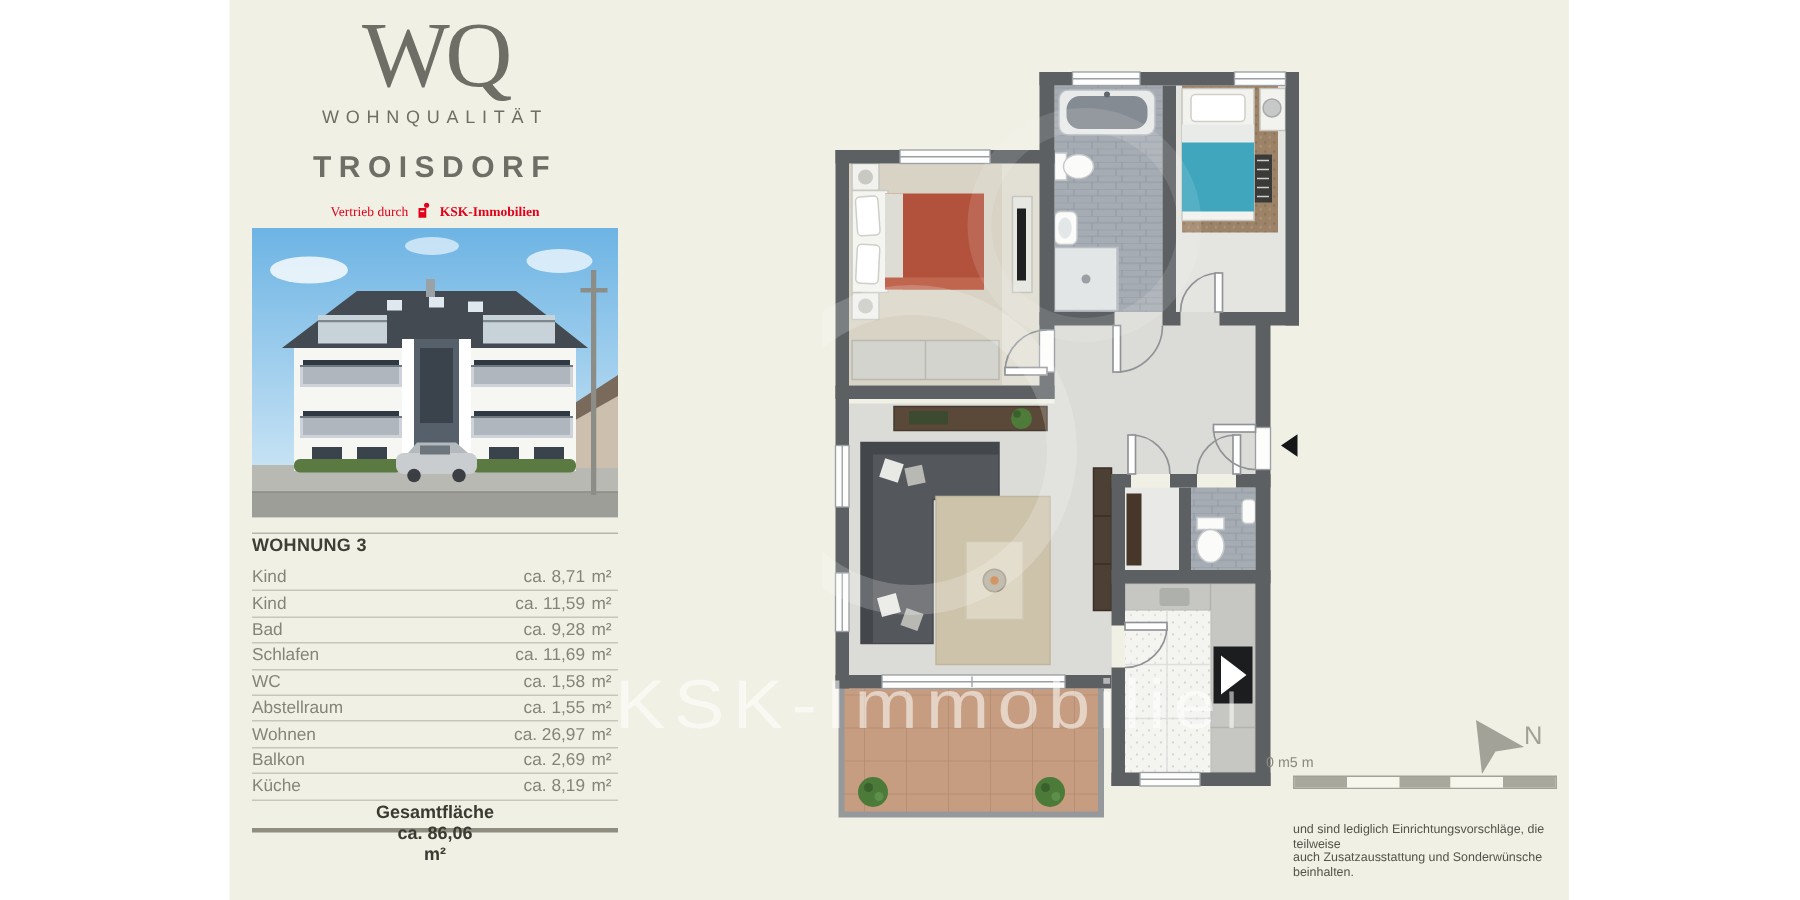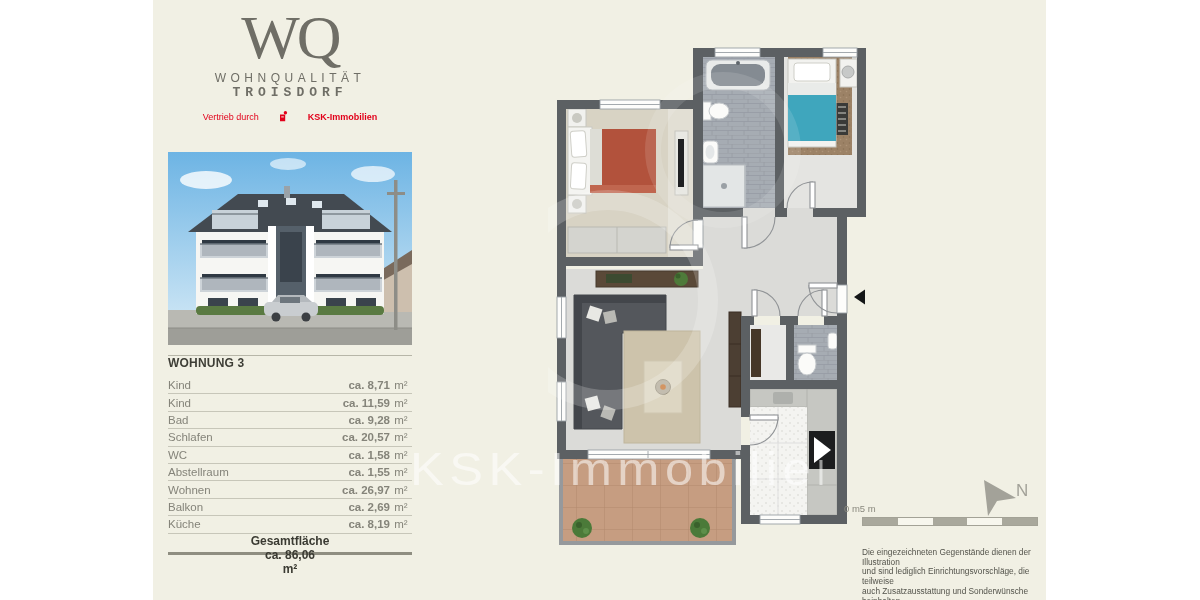--- a/index.html
+++ b/index.html
@@ -4,37 +4,37 @@
 <style>
   html,body { margin:0; padding:0; background:#ffffff; }
   .page { position:relative; width:1200px; height:600px; background:#ffffff;
           font-family:"Liberation Sans", sans-serif; overflow:hidden;border-radius:25px; }
   .panel { position:absolute; left:153px; top:0; width:893px; height:600px; background:#f1f0e4; }
 
   
   .brand { position:absolute; left:168px; top:4px; width:244px; text-align:center; color:#6f6e66; }
   .monogram { font-family:"Liberation Serif", serif; font-size:62px; line-height:66px; letter-spacing:-3px; }
   .brand-name { font-size:12px; letter-spacing:4.5px; margin-top:1px; }
-  .brand-city { font-size:13px; letter-spacing:5px; font-weight:700; margin-top:0;font-family:Liberation Mono, monospace; }
-  .vertrieb { margin-top:11px; font-size:9px; color:#e2001a; display:flex; justify-content:center; align-items:center; gap:20px; }
+  .brand-city { font-size:20px; letter-spacing:5px; font-weight:700; margin-top:16px; }
+  .vertrieb { margin-top:11px; font-size:9px; color:#e2001a; display:flex; justify-content:center; align-items:center; gap:6px;font-family:Liberation Serif, serif; }
   .vertrieb .dist { font-weight:700; }
 
   
   .photo { position:absolute; left:168px; top:152px; }
 
   
   .area-table { position:absolute; left:168px; top:355px; width:244px; }
   .rule-top { border-top:1px solid #b7b6a8; }
   .tbl-title { font-size:12px; font-weight:700; color:#3e3e36; line-height:15px; margin:0; letter-spacing:0.2px; }
   .tbl-title.first { margin-top:6px; }
   .tbl-title.last { margin-bottom:6px; }
   .trow { display:flex; align-items:center; height:16.4px; border-bottom:1px solid #c7c6b9;
           font-size:11.5px; color:#85847a; }
   .trow .lbl { flex:1; text-align:left; }
-  .trow .val { text-align:left;font-weight:bold; }
+  .trow .val { text-align:left; }
   .trow .unit { width:22px; text-align:center; }
   .trow.total { font-weight:700; color:#3a3a32; font-size:12px; height:18px; border-bottom:3px solid #8f8e81;flex-direction:column; }
 
   
   .plan { position:absolute; left:548px; top:45px; }
   .watermark { position:absolute; left:410px; top:442px; width:375px; overflow:hidden;
                font-size:46px; color:rgba(255,255,255,0.55); letter-spacing:5px; white-space:nowrap;
                transform:scaleX(1.1); transform-origin:left center; z-index:3; }
 
   
@@ -156,21 +156,21 @@
       <span class="val">ca. 11,59</span>
       <span class="unit">m²</span>
     </div>
     <div class="trow">
       <span class="lbl">Bad</span>
       <span class="val">ca. 9,28</span>
       <span class="unit">m²</span>
     </div>
     <div class="trow">
       <span class="lbl">Schlafen</span>
-      <span class="val">ca. 20,57</span>
+      <span class="val">ca. 11,69</span>
       <span class="unit">m²</span>
     </div>
     <div class="trow">
       <span class="lbl">WC</span>
       <span class="val">ca. 1,58</span>
       <span class="unit">m²</span>
     </div>
     <div class="trow">
       <span class="lbl">Abstellraum</span>
       <span class="val">ca. 1,55</span>
@@ -432,18 +432,17 @@
   </div>
   <div class="scale-bar">
     <div class="seg g"></div>
     <div class="seg w"></div>
     <div class="seg g"></div>
     <div class="seg w"></div>
     <div class="seg g"></div>
   </div>
 
   <div class="disclaimer">
-    <div>Die eingezeichneten Gegenstände dienen der Illustration</div>
     <div>und sind lediglich Einrichtungsvorschläge, die teilweise</div>
     <div>auch Zusatzausstattung und Sonderwünsche beinhalten.</div>
 
   </div>
 </div>
 
 </body></html>

